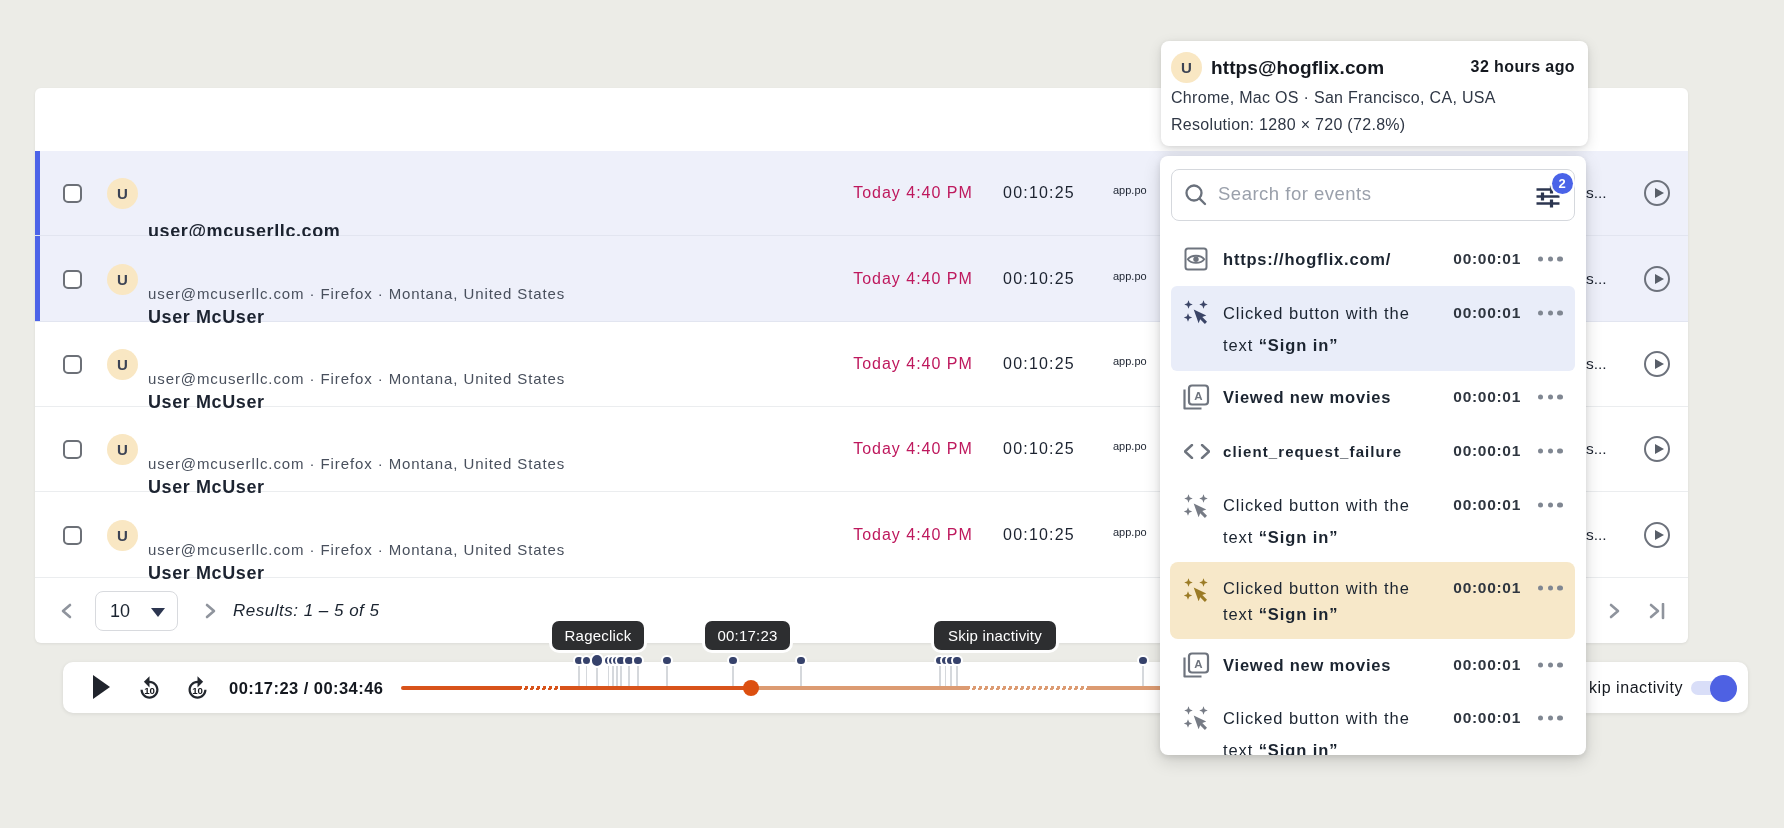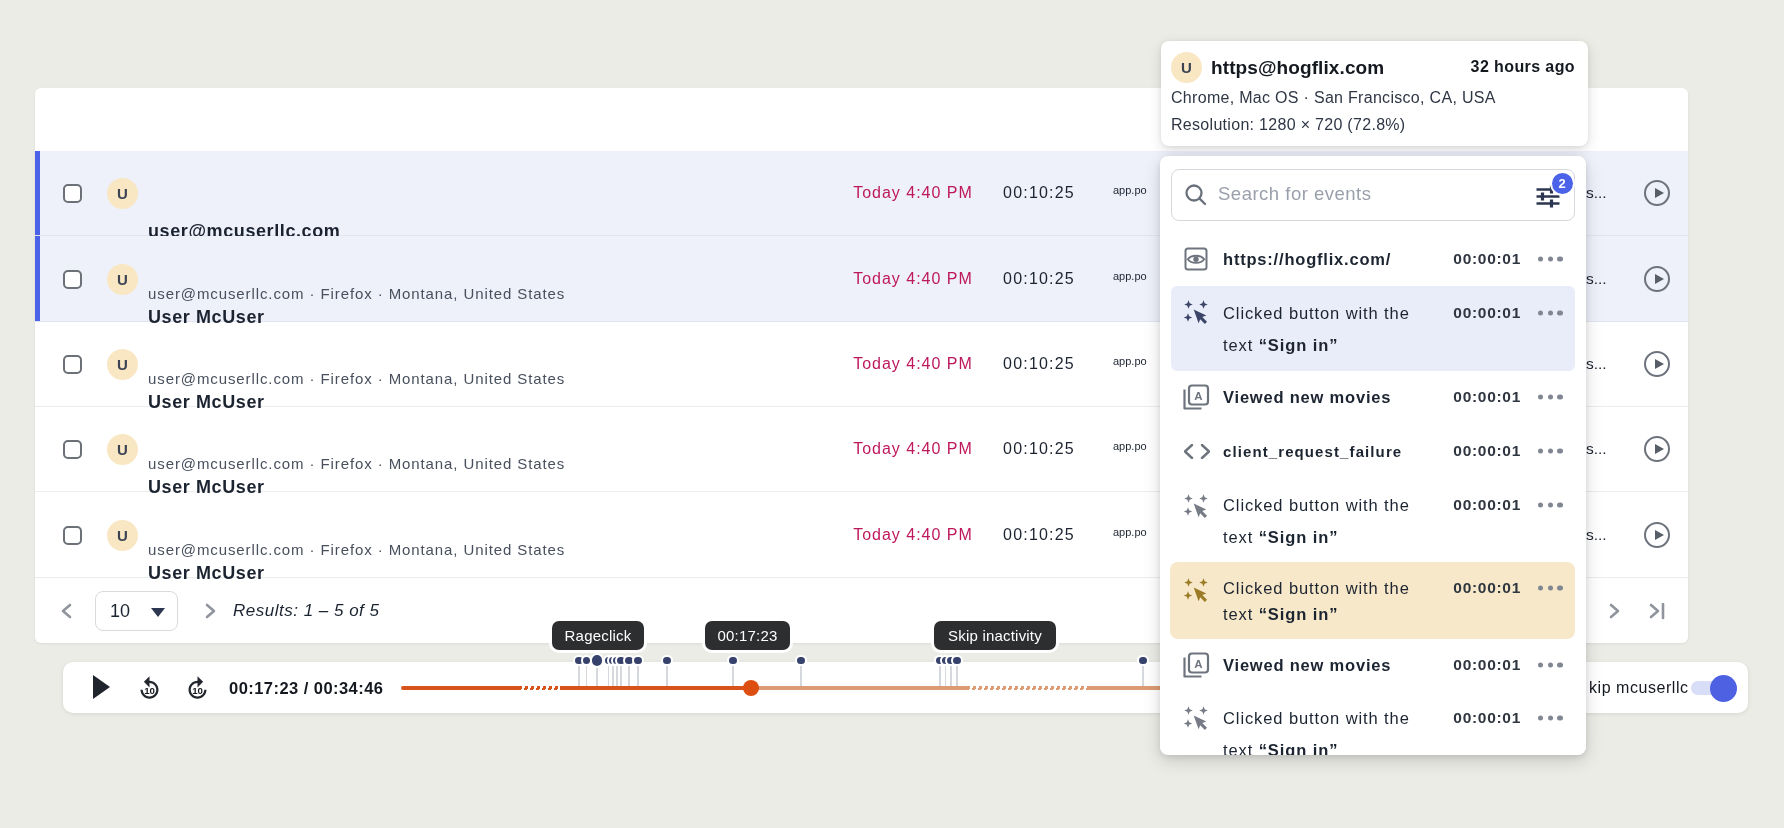--- a/index.html
+++ b/index.html
@@ -194,21 +194,21 @@
         <div class="dot" style="left:945.3px;top:654.8px;width:7.4px;height:7.4px;"></div>
         <div class="dot" style="left:951.3px;top:654.8px;width:7.4px;height:7.4px;"></div>
         <div class="dot" style="left:1137.3px;top:654.8px;width:7.4px;height:7.4px;"></div>
       </div>
     </div>
 
     <div class="tip" style="left:552px;width:92px;">Rageclick</div>
     <div class="tip" style="left:705px;width:85px;">00:17:23</div>
     <div class="tip" style="left:886px;width:122px;margin-left:48px;">Skip inactivity</div>
 
-    <div style="position:absolute;left:1589px;top:679px;font-size:16px;letter-spacing:.55px;color:#14181f;white-space:nowrap;">kip mcuserllc</div>
+    <div style="position:absolute;left:1589px;top:679px;font-size:16px;letter-spacing:.55px;color:#14181f;white-space:nowrap;">kip inactivity</div>
     <div style="position:absolute;left:1691px;top:681px;width:46px;height:14px;border-radius:7px;background:#d9def8;"></div>
     <div style="position:absolute;left:1710px;top:674.5px;width:27px;height:27px;border-radius:50%;background:#4e61e3;"></div>
   </div>
 
   <div id="pcard">
     <div style="position:absolute;left:10px;top:11px;width:31px;height:31px;border-radius:50%;background:#f9e7c3;color:#3c4354;font-size:15px;font-weight:600;display:flex;align-items:center;justify-content:center;">U</div>
     <div style="position:absolute;left:50px;top:16px;font-size:19px;font-weight:700;color:#14181f;letter-spacing:.1px;">https@hogflix.com</div>
     <div style="position:absolute;right:13px;top:17px;font-size:16px;font-weight:600;color:#14181f;letter-spacing:.4px;">32 hours ago</div>
     <div style="position:absolute;left:10px;top:48px;font-size:16px;letter-spacing:.3px;color:#2f3745;">Chrome, Mac OS · San Francisco, CA, USA</div>
     <div style="position:absolute;left:10px;top:75px;font-size:16px;letter-spacing:.3px;color:#2f3745;">Resolution: 1280 × 720 (72.8%)</div>

